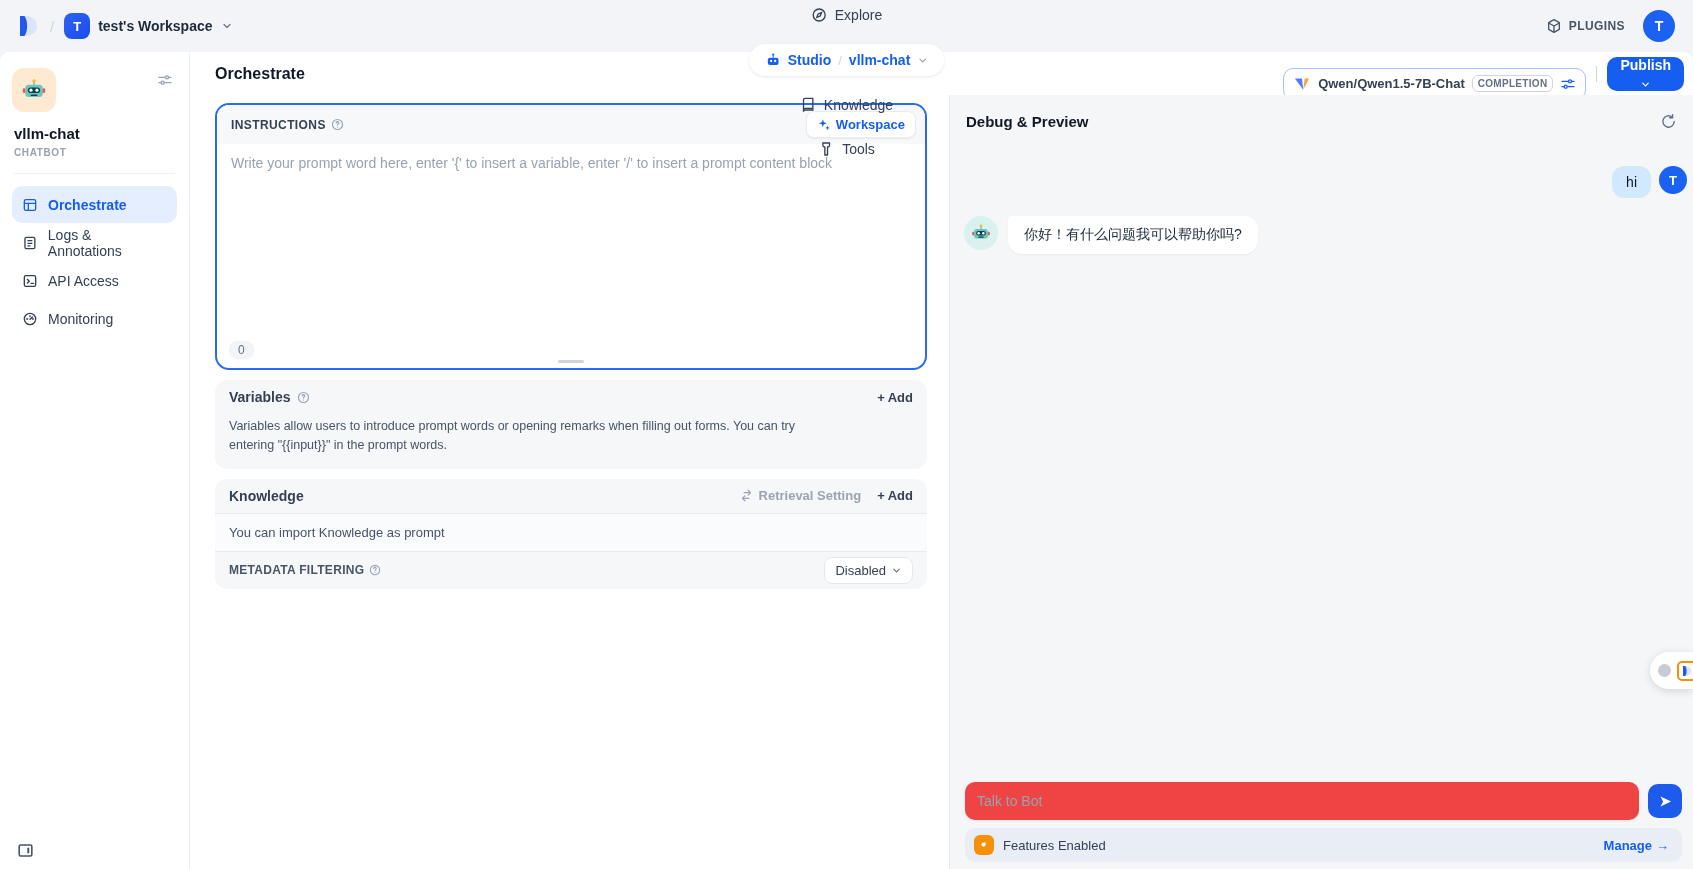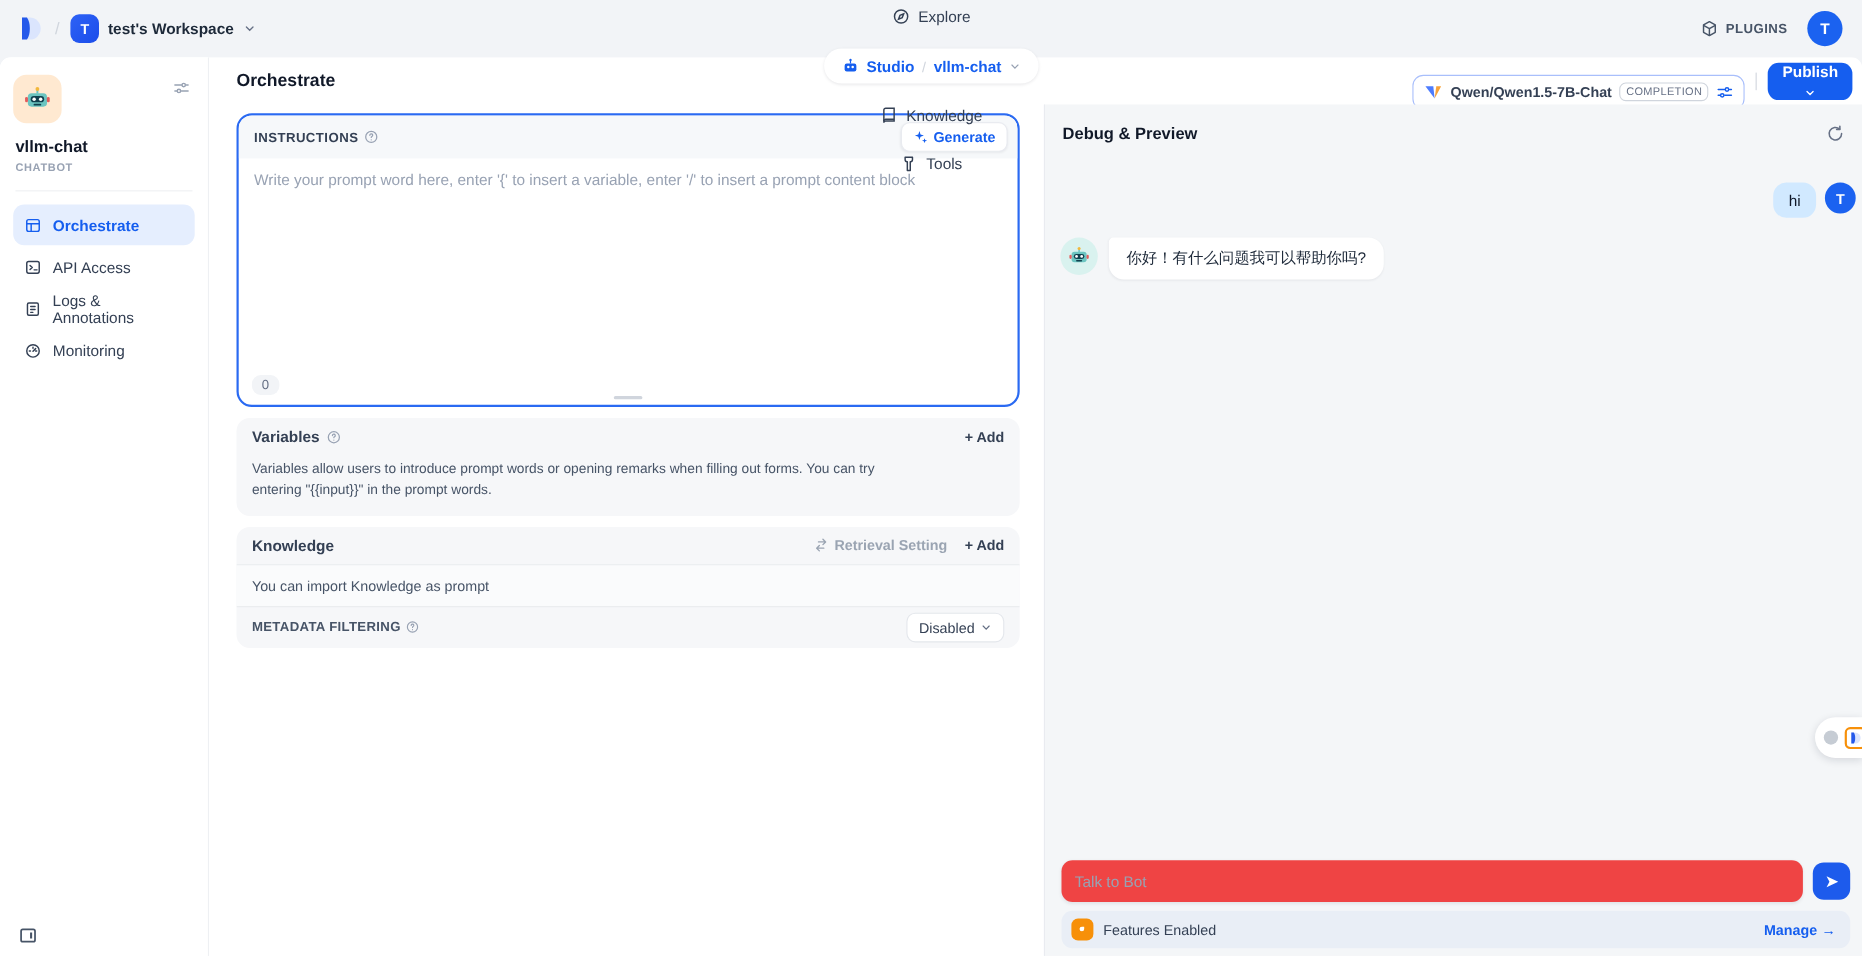--- a/index.html
+++ b/index.html
@@ -36,21 +36,21 @@
   .side-item.active { background:#e5eefe; color:#155eef; font-weight:600; }
   .collapse-btn { position:absolute; left:16px; bottom:9px; cursor:pointer; }
 
   
   .content { flex:1; display:flex; flex-direction:column; min-width:0; }
   .page-header { height:43px; display:flex; align-items:center; justify-content:space-between; padding:0 9px 0 25px; }
   .page-title { font-size:16px; font-weight:700; color:#101828; }
   .header-right { display:flex; align-items:center; gap:10px; }
   .model-pill { display:flex; align-items:center; gap:7px; height:32px; padding:0 9px; border:1px solid #a9bffb; border-radius:10px; background:#fff; cursor:pointer;margin-top:20px; }
   .model-name { font-size:13px; font-weight:600; color:#344054; }
-  .model-badge { font-size:10px; font-weight:400; color:#667085; border:1px solid #d0d5dd; border-radius:6px; padding:2px 5px; letter-spacing:.3px; }
+  .model-badge { font-size:10px; font-weight:700; color:#667085; border:1px solid #d0d5dd; border-radius:6px; padding:2px 5px; letter-spacing:.3px; }
   .hdr-divider { width:1px; height:16px; background:#d0d5dd; }
   .publish-btn { display:flex; align-items:center; gap:6px; height:34px; padding:0 13px; background:#155eef; border-radius:10px; color:#fff; font-size:14px; font-weight:600; cursor:pointer; border:none;flex-direction:column; }
 
   .work-row { flex:1; display:flex; min-height:0; }
   .config-col { width:759px; padding:8px 22px 0 25px; background:#fff; flex-shrink:0; }
 
   
   .inst-panel { border:2px solid #2a6af2; border-radius:14px; background:#fff; height:267px; display:flex; flex-direction:column; overflow:hidden; }
   .inst-header { background:#f6f8fa; display:flex; align-items:center; justify-content:space-between; padding:6px 9px 6px 14px; }
   .inst-title { display:flex; align-items:center; gap:5px; font-size:12px; font-weight:700; letter-spacing:.4px; color:#344054; }
@@ -203,32 +203,32 @@
     <div class="side-divider"></div>
 
     <div class="side-item active">
       <svg width="16" height="16" viewBox="0 0 24 24" fill="none" stroke="currentColor" stroke-width="2">
           <rect x="3.5" y="4" width="17" height="16" rx="2.5"></rect>
           <path d="M3.5 9.5h17M9.5 9.5V20"></path>
         </svg>
       <span>Orchestrate</span>
     </div>
     <div class="side-item">
+      <svg width="16" height="16" viewBox="0 0 24 24" fill="none" stroke="currentColor" stroke-width="2" stroke-linecap="round">
+          <rect x="4.5" y="3.5" width="15" height="17" rx="2"></rect>
+          <path d="M9 8.5h6M9 12.5h6M9 16.5h3"></path>
+        </svg>
+      <span>Logs &amp; Annotations</span>
+    </div>
+    <div class="side-item">
       <svg width="16" height="16" viewBox="0 0 24 24" fill="none" stroke="currentColor" stroke-width="2" stroke-linecap="round" stroke-linejoin="round">
           <rect x="3.5" y="4" width="17" height="16" rx="2.5"></rect>
           <path d="M8 9.5l3 2.8-3 2.8M13.5 15.5h4"></path>
         </svg>
       <span>API Access</span>
-    </div>
-    <div class="side-item">
-      <svg width="16" height="16" viewBox="0 0 24 24" fill="none" stroke="currentColor" stroke-width="2" stroke-linecap="round">
-          <rect x="4.5" y="3.5" width="15" height="17" rx="2"></rect>
-          <path d="M9 8.5h6M9 12.5h6M9 16.5h3"></path>
-        </svg>
-      <span>Logs &amp; Annotations</span>
     </div>
     <div class="side-item">
       <svg width="16" height="16" viewBox="0 0 24 24" fill="none" stroke="currentColor" stroke-width="2" stroke-linecap="round">
           <circle cx="12" cy="12" r="8.5"></circle>
           <path d="M12 12.5l3.6-3.6"></path>
           <path d="M7 12h1.5M12 7v1.5M17 12h-1.5"></path>
         </svg>
       <span>Monitoring</span>
     </div>
 
@@ -279,21 +279,21 @@
                   <circle cx="8" cy="8" r="6.2"></circle>
                   <path d="M6.4 6.1a1.6 1.6 0 1 1 2.3 1.4c-.5.25-.7.55-.7 1.05" stroke-linecap="round"></path>
                   <circle cx="8" cy="11.2" r="0.7" fill="#98a2b3" stroke="none"></circle>
                 </svg>
             </span>
             <button class="generate-btn">
               <svg width="14" height="14" viewBox="0 0 24 24" fill="#155eef">
                   <path d="M10 2l1.7 5.3L17 9l-5.3 1.7L10 16l-1.7-5.3L3 9l5.3-1.7z"></path>
                   <path d="M18 13l1 3 3 1-3 1-1 3-1-3-3-1 3-1z"></path>
                 </svg>
-              <span>Generate</span>
+              <span>Workspace</span>
             </button>
           </div>
           <div class="inst-body">
             <textarea placeholder="Write your prompt word here, enter '{' to insert a variable, enter '/' to insert a prompt content block" style=""></textarea>
           </div>
           <div class="inst-footer">
             <span class="char-count">0</span>
             <span class="drag-handle"></span>
           </div>
         </div>

